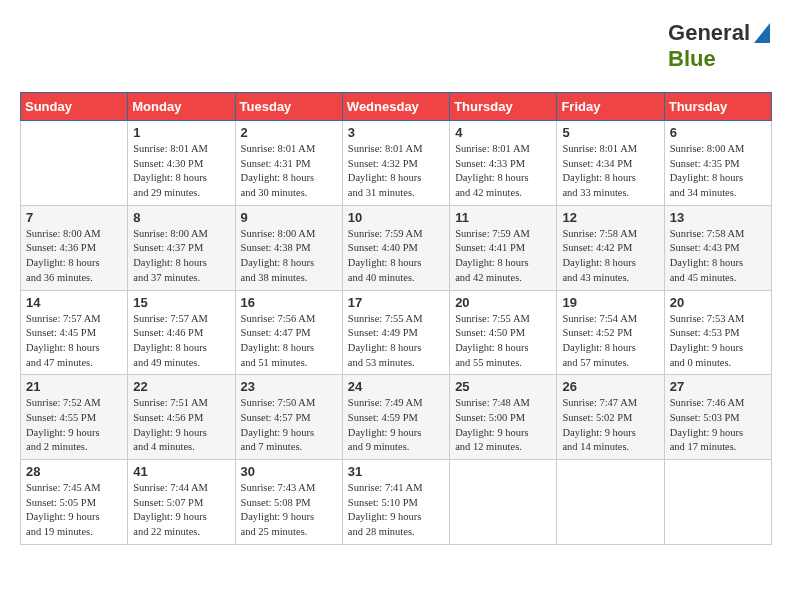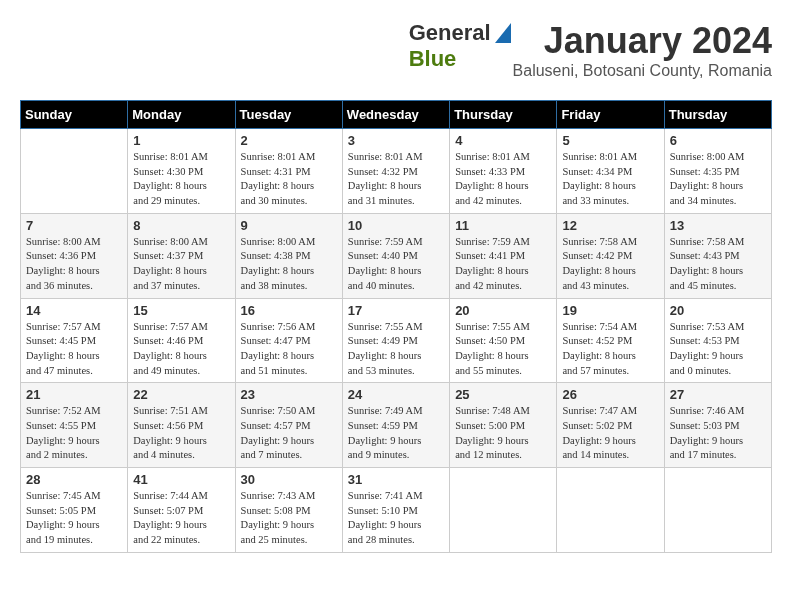--- a/index.html
+++ b/index.html
@@ -32,21 +32,21 @@
     .location-title {
       font-size: 16px;
       color: #555;
     }
     .calendar {
       width: 100%;
       border-collapse: collapse;
       font-size: 11px;
     }
     .calendar thead th {
-      background-color: #000000;
+      background-color: #ef4444;
       color: #fff;
       padding: 6px 4px;
       text-align: left;
       font-size: 13px;
       font-weight: bold;
       border: 1px solid #2e6da4;
     }
     .calendar tbody td {
       border: 1px solid #ccc;
       vertical-align: top;
@@ -87,24 +87,20 @@
 <div class="header">
   <div class="logo">
     <div class="logo-text">
       <span class="logo-g">General</span>
       <svg width="16" height="20" viewBox="0 0 16 20" style="display:inline-block;vertical-align:middle;margin:0 2px;">
         <polygon points="0,20 16,0 16,20" fill="#1a6bb0"></polygon>
       </svg>
     </div>
     <span class="logo-b">Blue</span>
   </div>
-  <div class="title-block">
-    <div class="month-title">January 2024</div>
-    <div class="location-title">Baluseni, Botosani County, Romania</div>
-  </div>
 </div>
 
 <table class="calendar">
   <thead>
     <tr id="weekday-header">
     <th>Sunday</th>
         <th>Monday</th>
         <th>Tuesday</th>
         <th>Wednesday</th>
         <th>Thursday</th>

